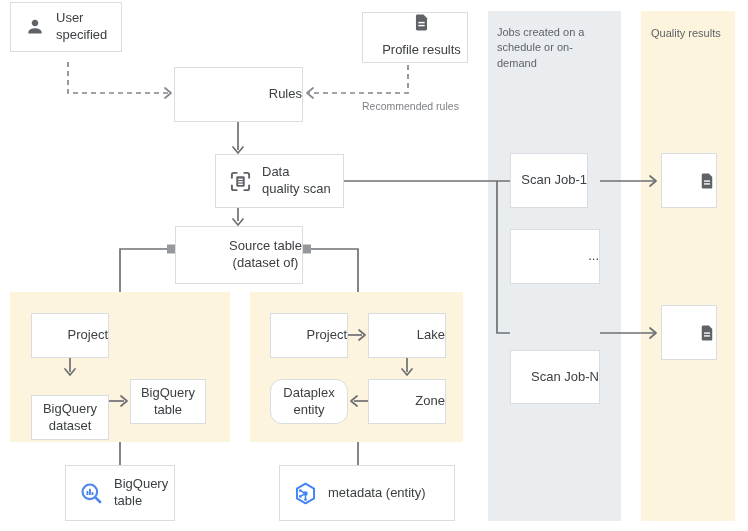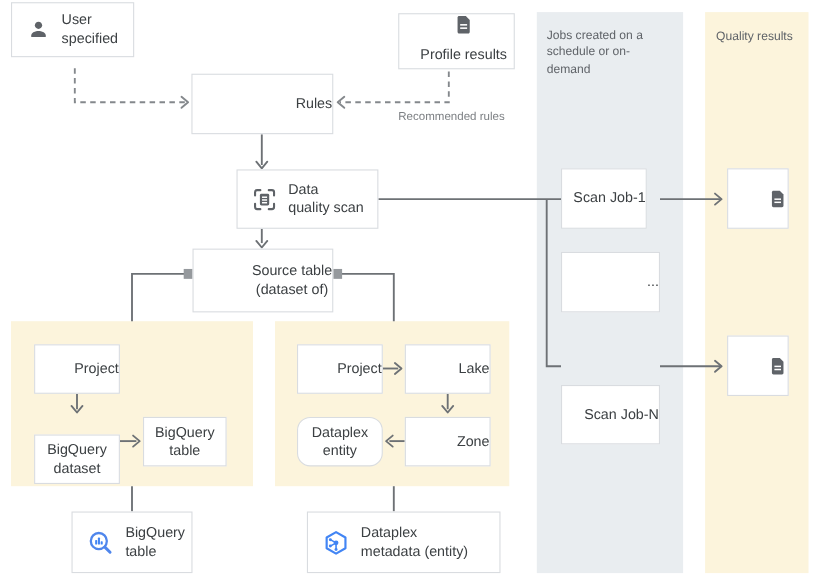--- a/index.html
+++ b/index.html
@@ -180,21 +180,20 @@
         <circle cx="12" cy="12" r="2.1" fill="#4285f4"></circle>
         <line x1="12" y1="12" x2="7.4" y2="9.4" stroke="#4285f4" stroke-width="1.4"></line>
         <line x1="12" y1="12" x2="7.4" y2="14.6" stroke="#4285f4" stroke-width="1.4"></line>
         <line x1="12" y1="12" x2="12" y2="17.4" stroke="#4285f4" stroke-width="1.4"></line>
         <circle cx="7" cy="9.2" r="1.3" fill="#4285f4"></circle>
         <circle cx="7" cy="14.8" r="1.3" fill="#4285f4"></circle>
         <circle cx="12" cy="17.8" r="1.3" fill="#4285f4"></circle>
       </svg>
     </span>
     <span class="txt" style="text-align:left;">
-      <span style="display:block;">Dataplex</span>
       <span style="display:block;">metadata (entity)</span>
     </span>
   </div>
 
   <div class="box" style="left:510px;top:153px;width:78px;height:55px;">
     <span class="txt">Scan Job-1</span>
   </div>
   <div class="box" style="left:510px;top:229px;width:90px;height:55px;">
     <span class="txt">...</span>
   </div>

